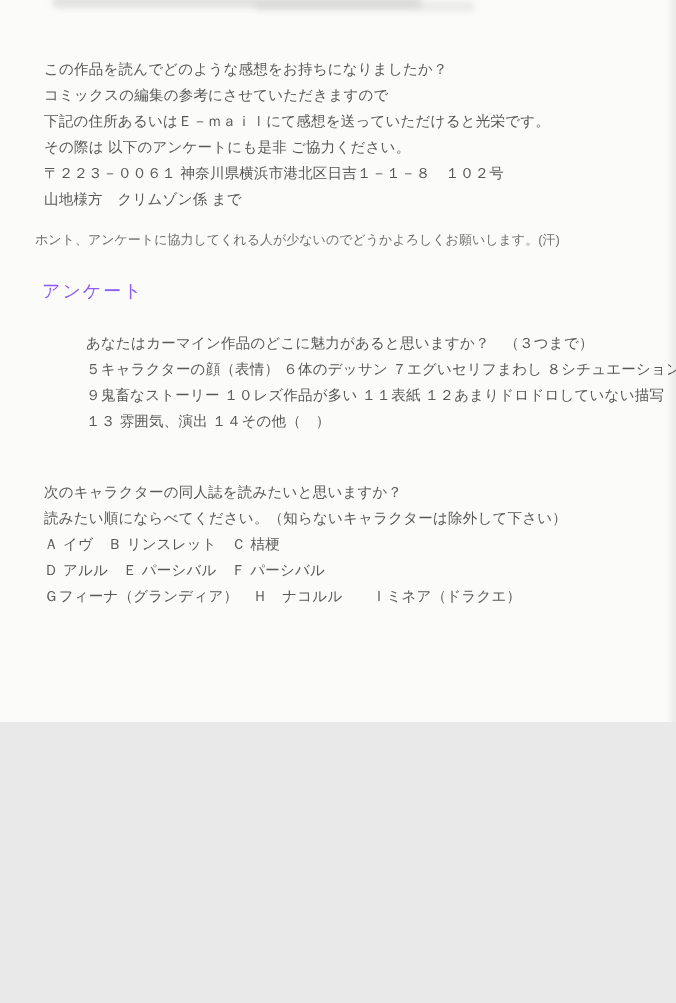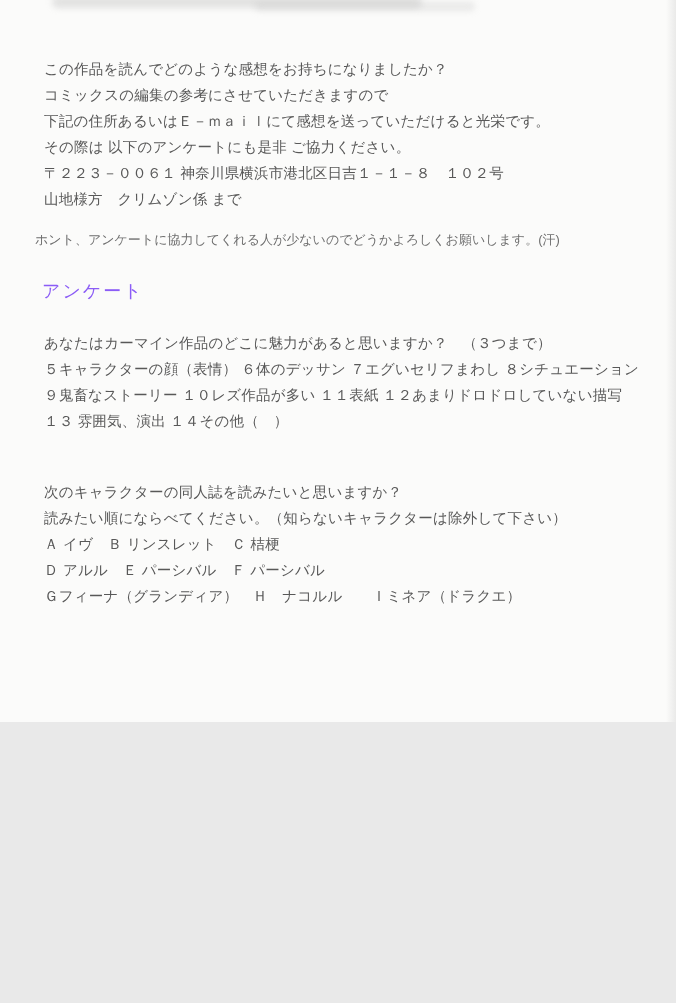--- a/index.html
+++ b/index.html
@@ -68,21 +68,21 @@
   .heading {
     position: absolute;
     left: 42px;
     top: 279px;
     font-size: 18px;
     line-height: 24px;
     color: #8b5cf6;
     letter-spacing: 2px;
   }
   .intro   { top: 56px; }
-  .sec0    { top: 330px; }
+  .sec0    { top: 330px; margin-left: 42px; }
   .sec1    { top: 479px; }
   .sec2    { top: 628px; }
   .closing { top: 778px; }
   .page-number {
     position: absolute;
     left: 652px;
     top: 977px;
     font-size: 19px;
     color: #b3b3b3;
     transform: rotate(-12deg);

